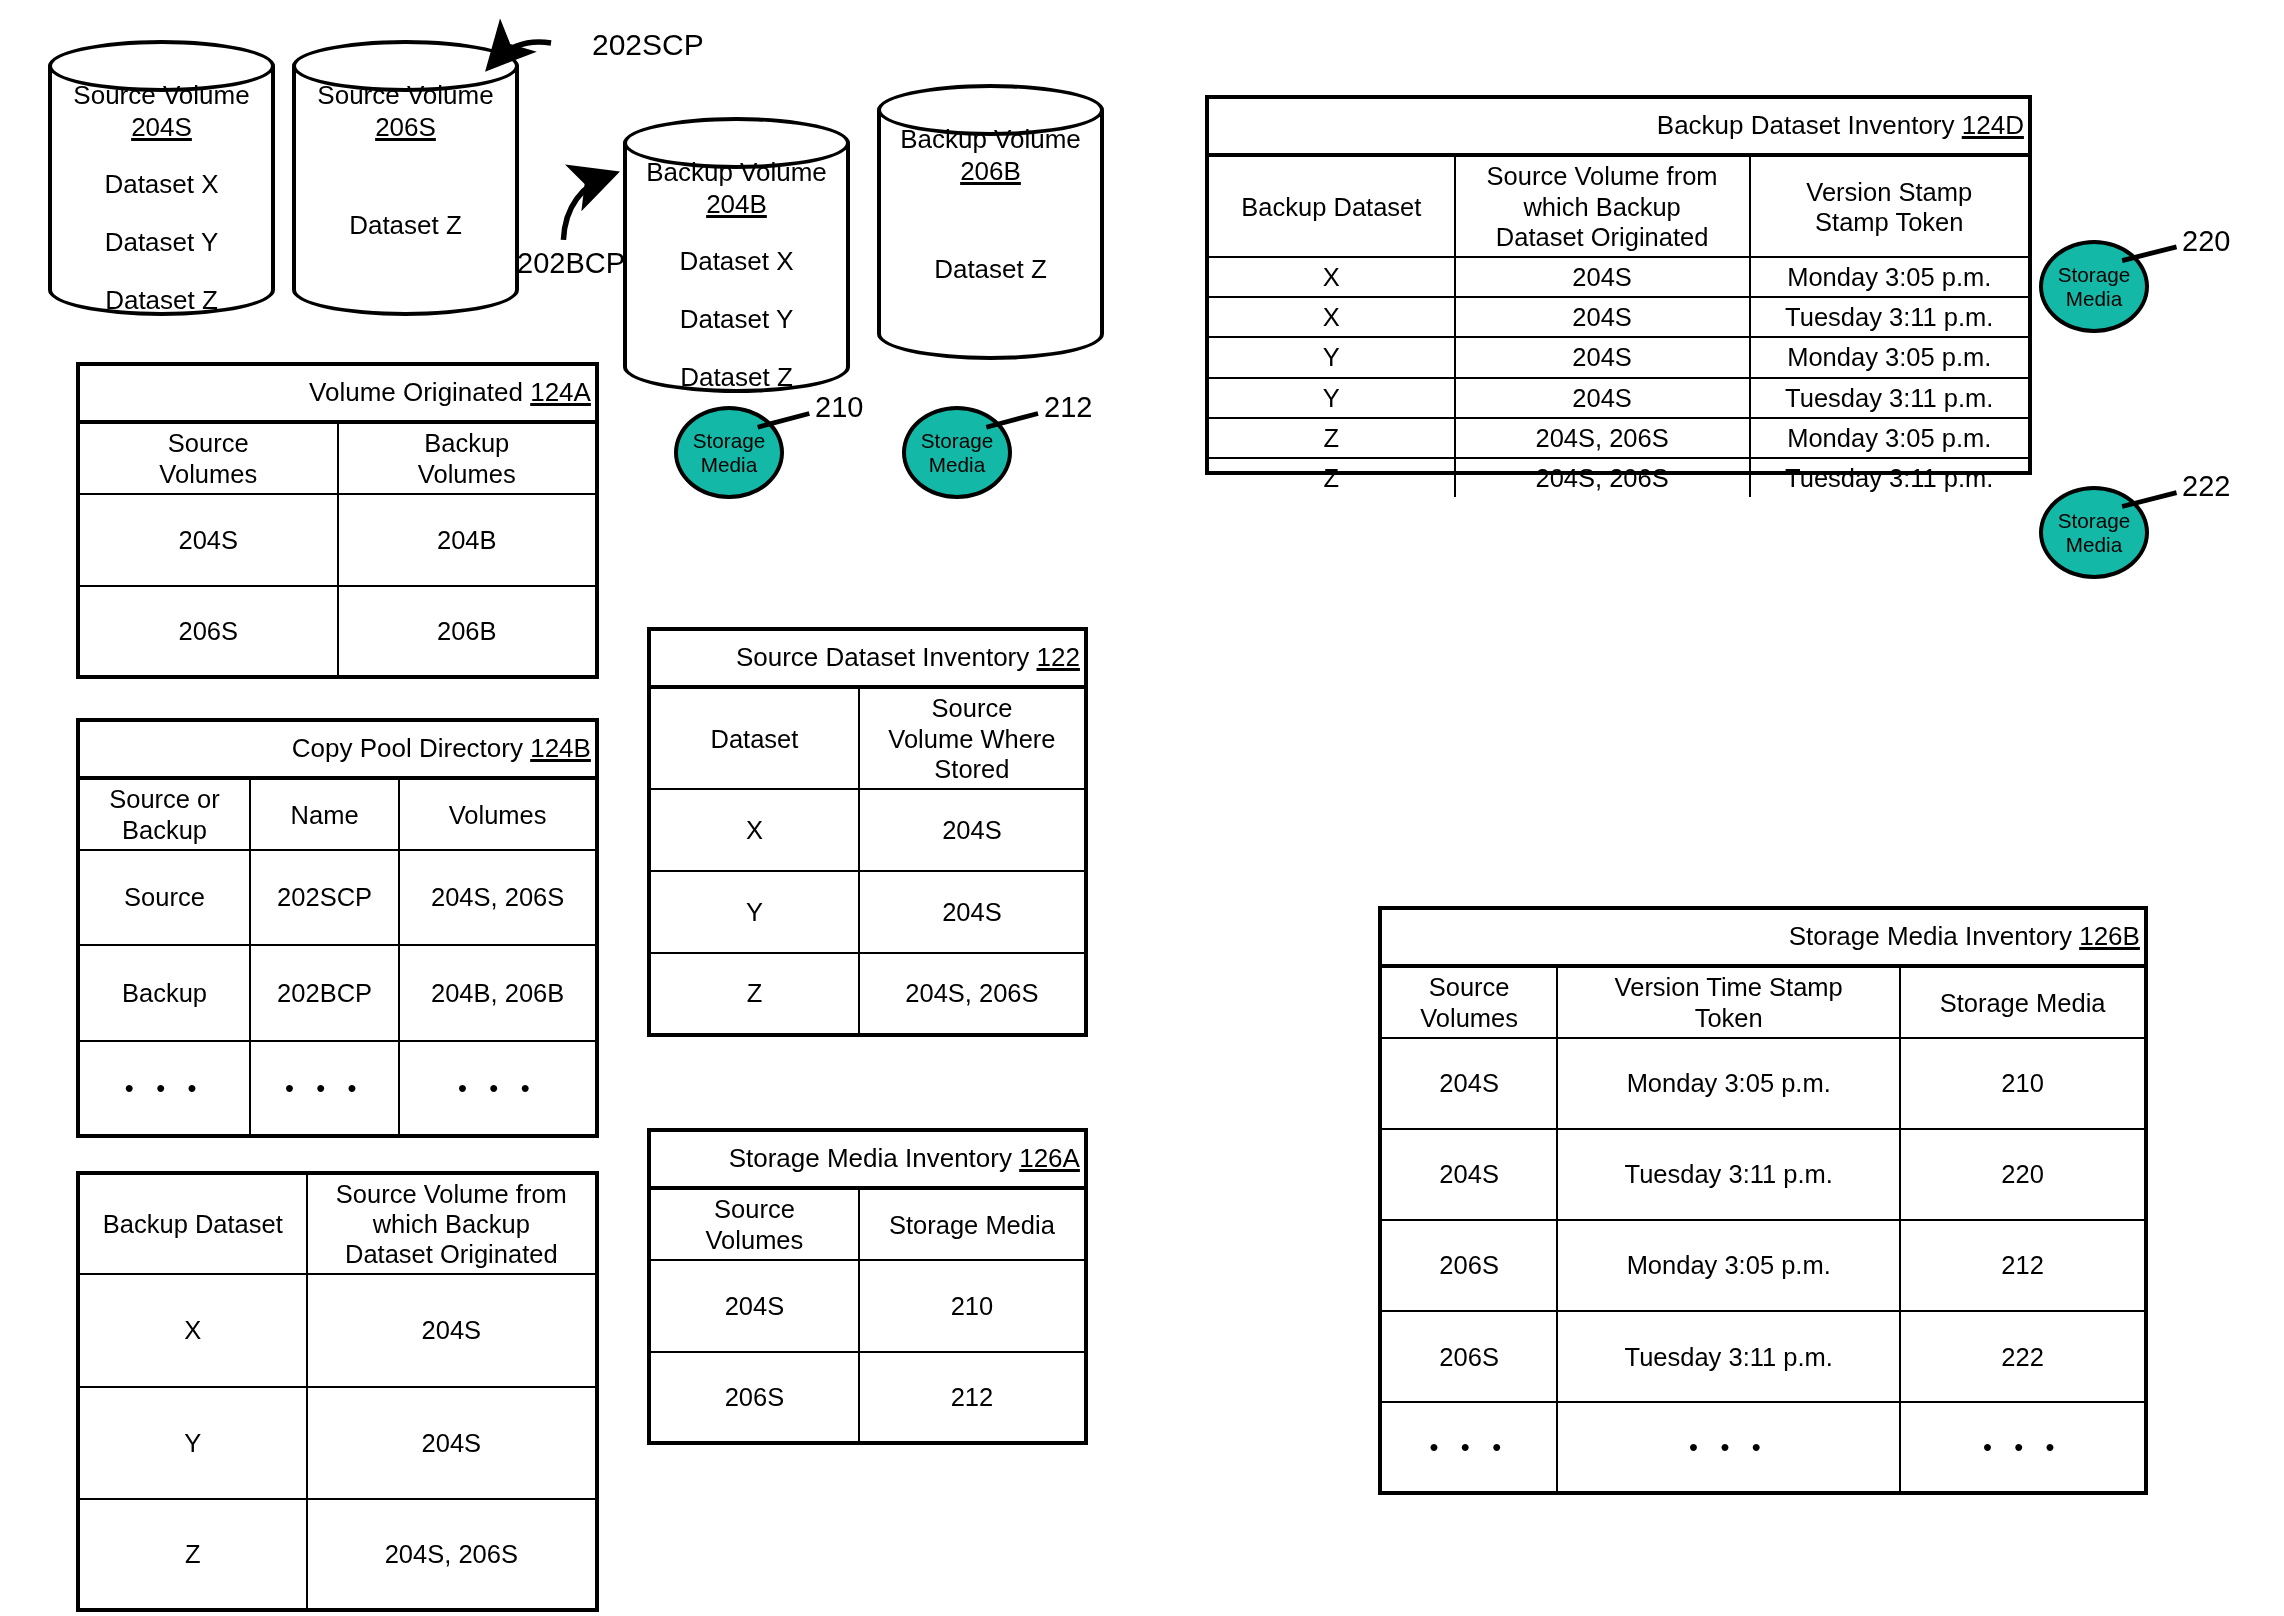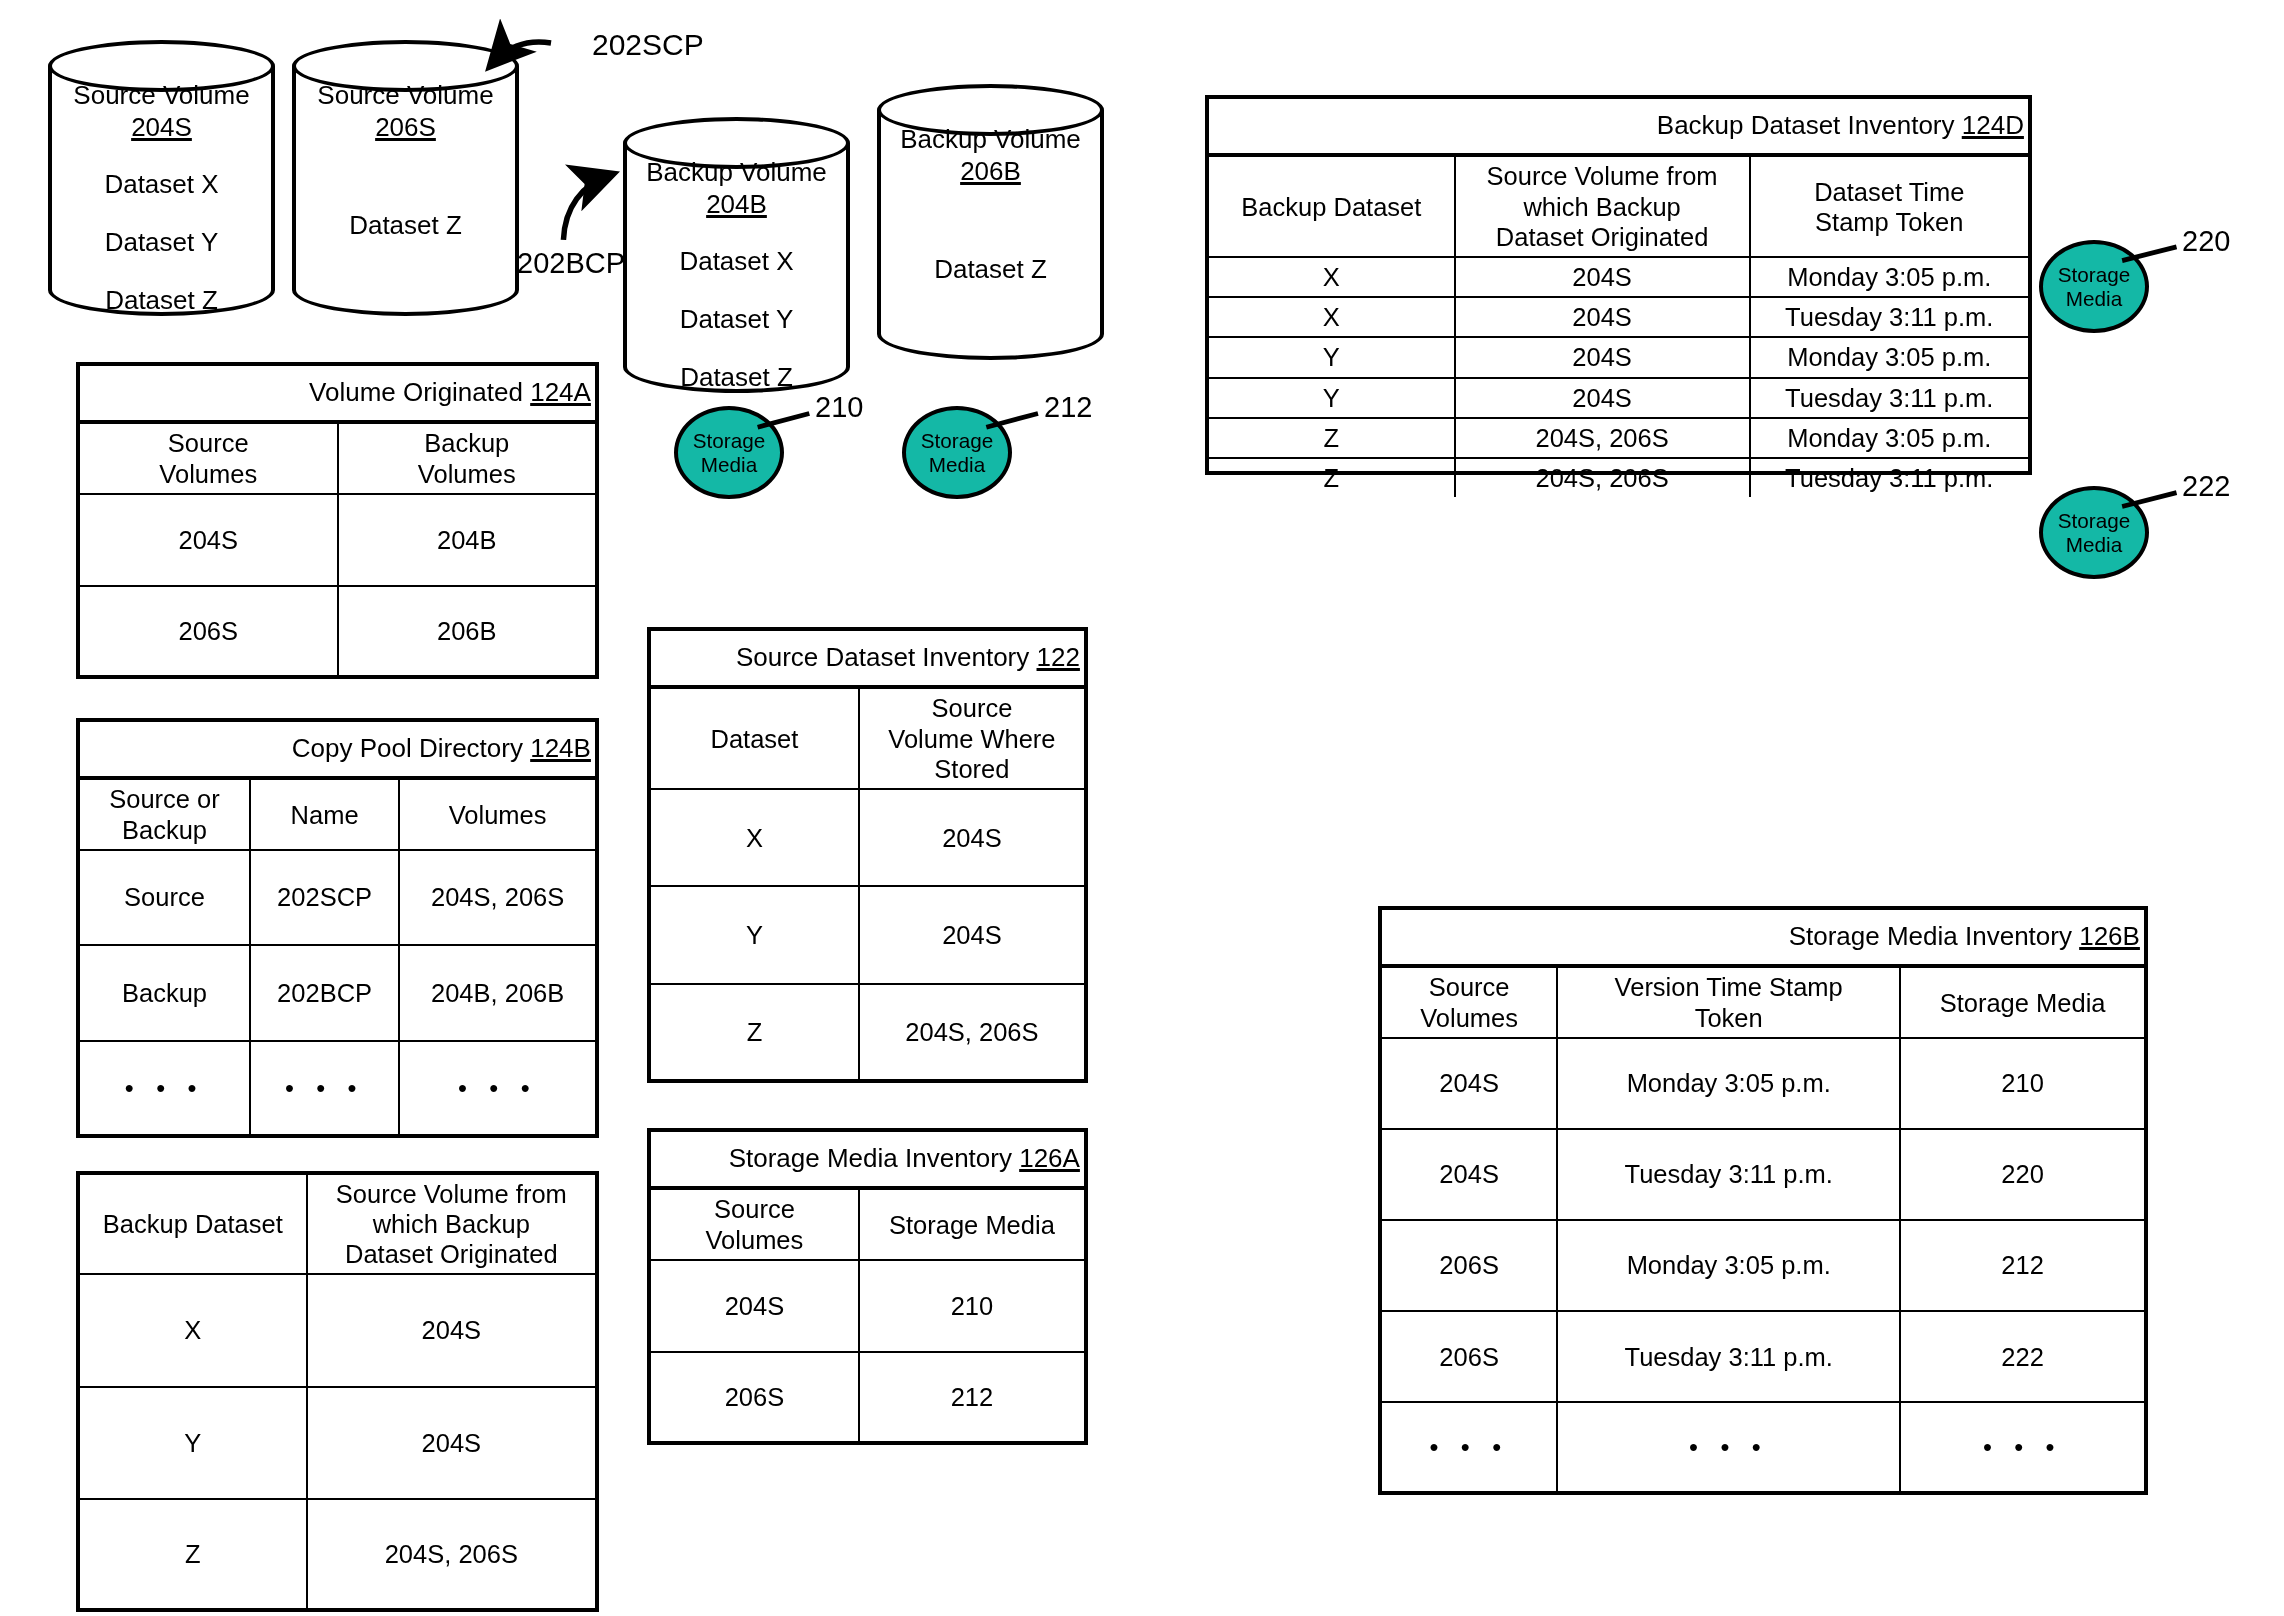--- a/index.html
+++ b/index.html
@@ -370,21 +370,21 @@
           <td>204S</td>
         </tr>
         <tr>
           <td>Z</td>
           <td>204S, 206S</td>
         </tr>
       </tbody>
     </table>
   </div>
 
-  <div class="tbl" style="left:647px; top:627px; width:441px; height:456px;">
+  <div class="tbl" style="left:647px; top:627px; width:441px; height:410px;">
     <div class="tbl-title">
       <span>Source Dataset Inventory </span><span class="u">122</span>
     </div>
     <table>
       <colgroup>
           <col style="width:48%">
           <col style="width:52%">
         </colgroup>
       <thead>
         <tr>
@@ -456,21 +456,21 @@
         </colgroup>
       <thead>
         <tr>
           <th>Backup Dataset</th>
           <th>
             <span>Source Volume from</span><br>
             <span>which Backup</span><br>
             <span>Dataset Originated</span>
           </th>
           <th>
-            <span>Dataset Time</span><br>
+            <span>Version Stamp</span><br>
             <span>Stamp Token</span>
           </th>
         </tr>
       </thead>
       <tbody>
         <tr>
           <td>X</td>
           <td>204S</td>
           <td>Monday 3:05 p.m.</td>
         </tr>

